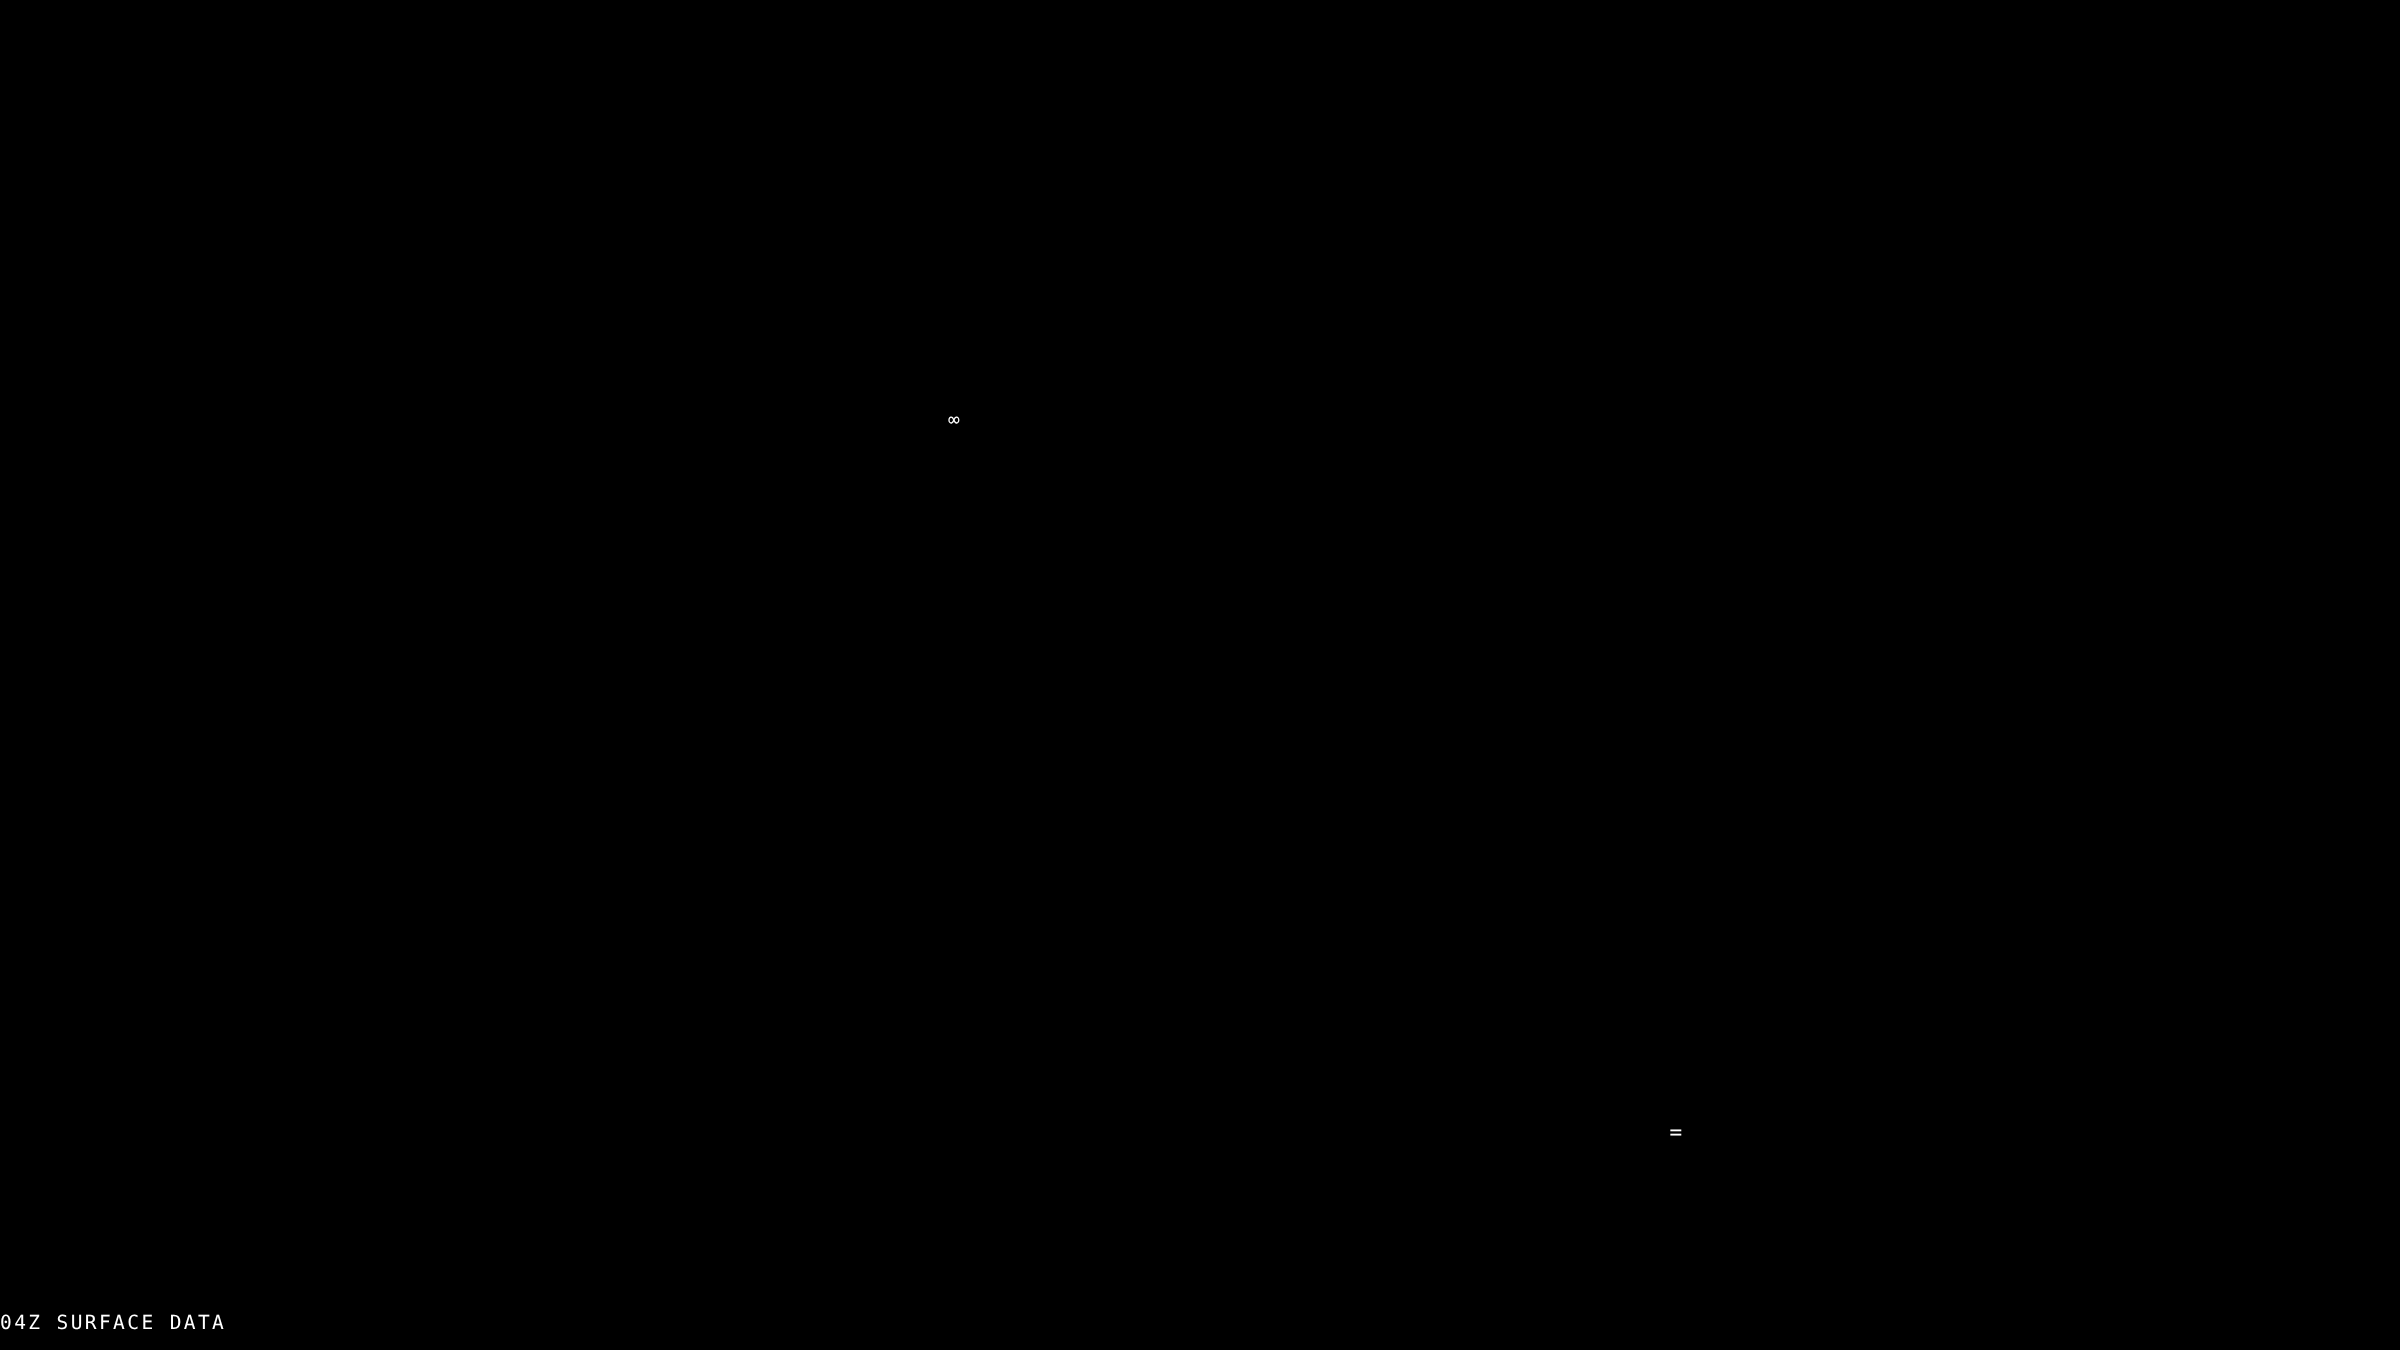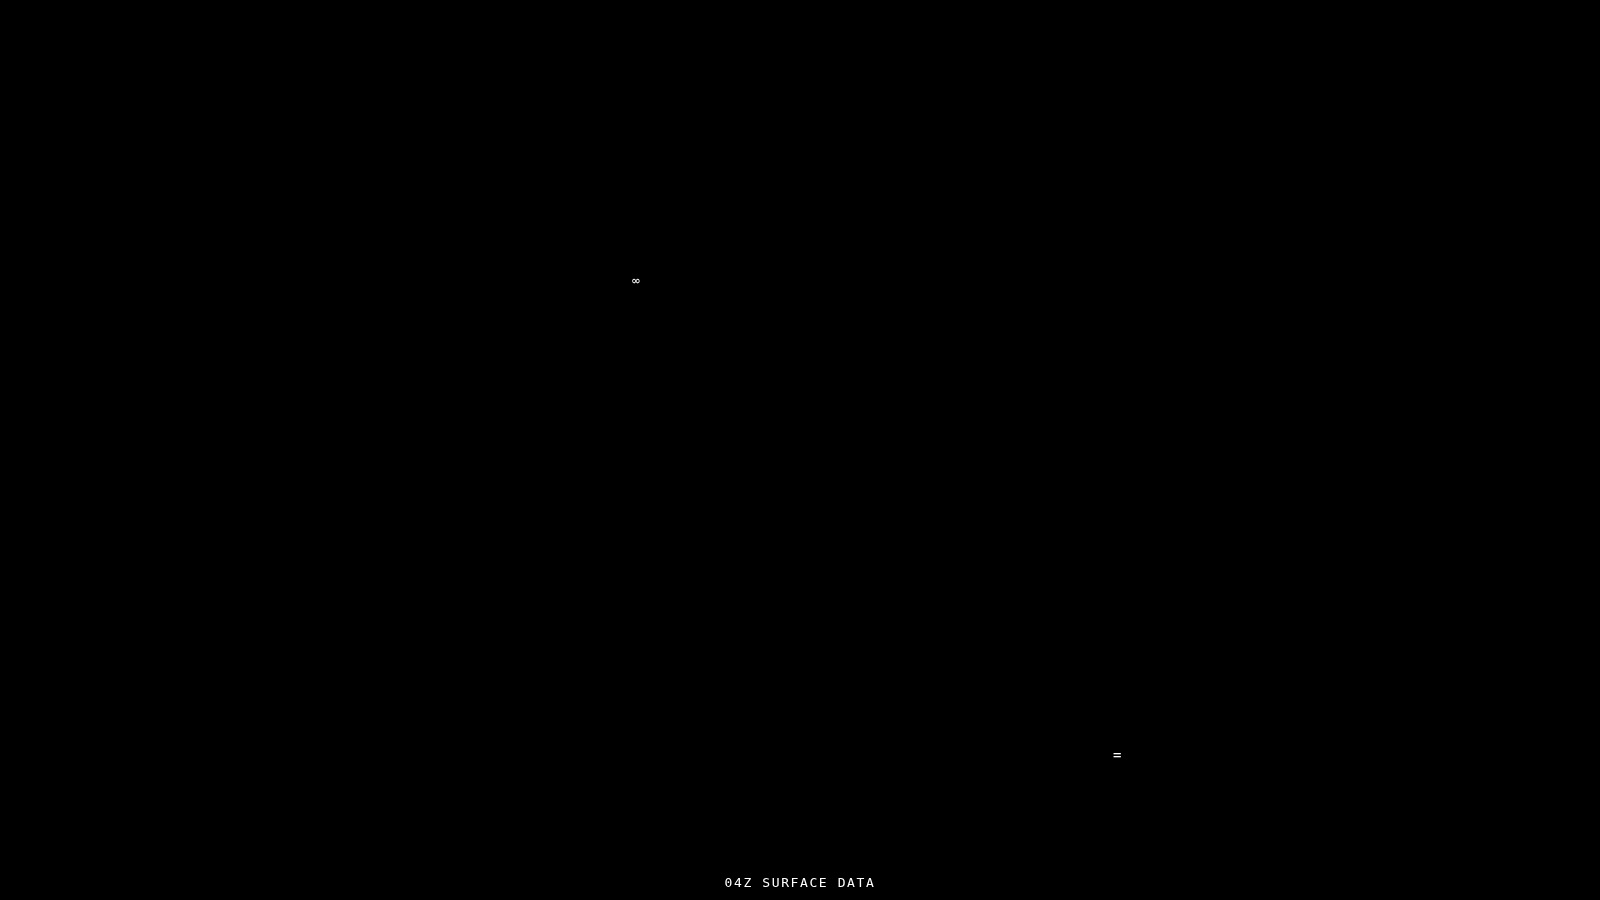--- a/index.html
+++ b/index.html
@@ -32,21 +32,21 @@
   #station-symbol-2 {
     left: 1113px;
     top: 748px;
     font-size: 14px;
   }
   #caption {
     position: absolute;
     left: 0;
     right: 0;
     top: 875px;
-    text-align: center;
+    text-align: left;
     font-family: "DejaVu Sans Mono", monospace;
     font-size: 13px;
     letter-spacing: 1.6px;
     color: #ffffff;
     white-space: pre;
   }
 </style>
 </head>
 <body>
 

